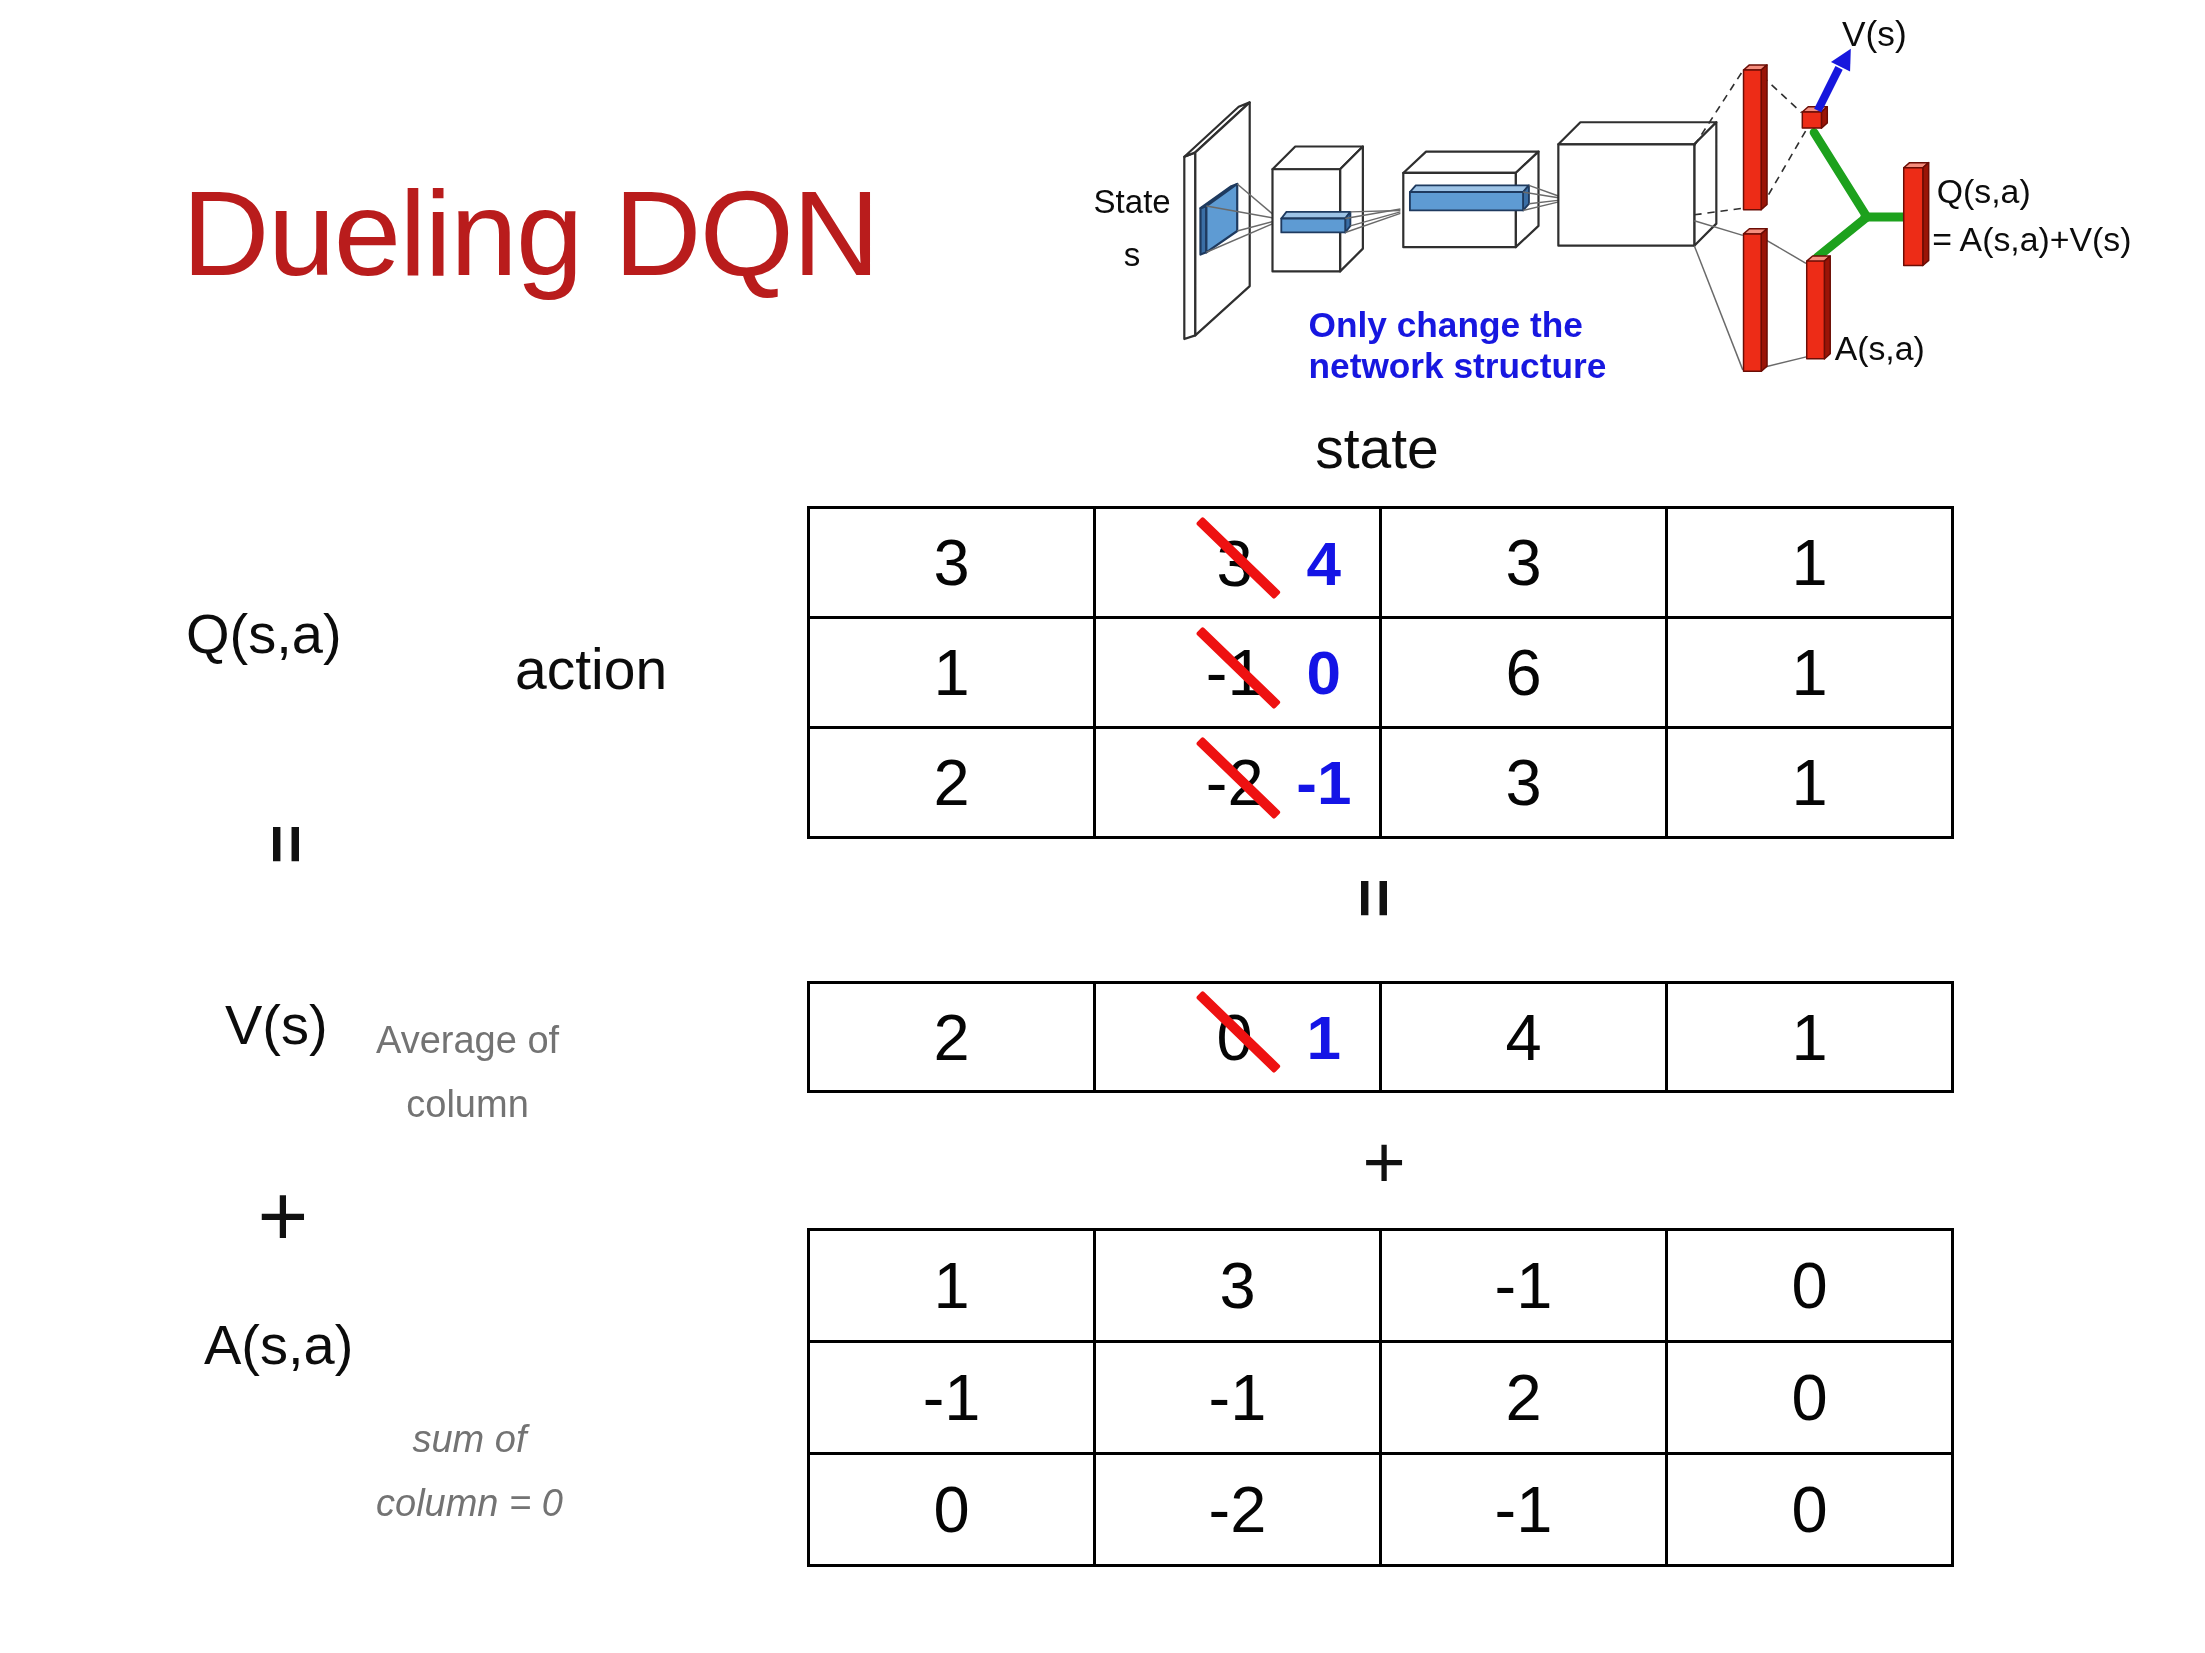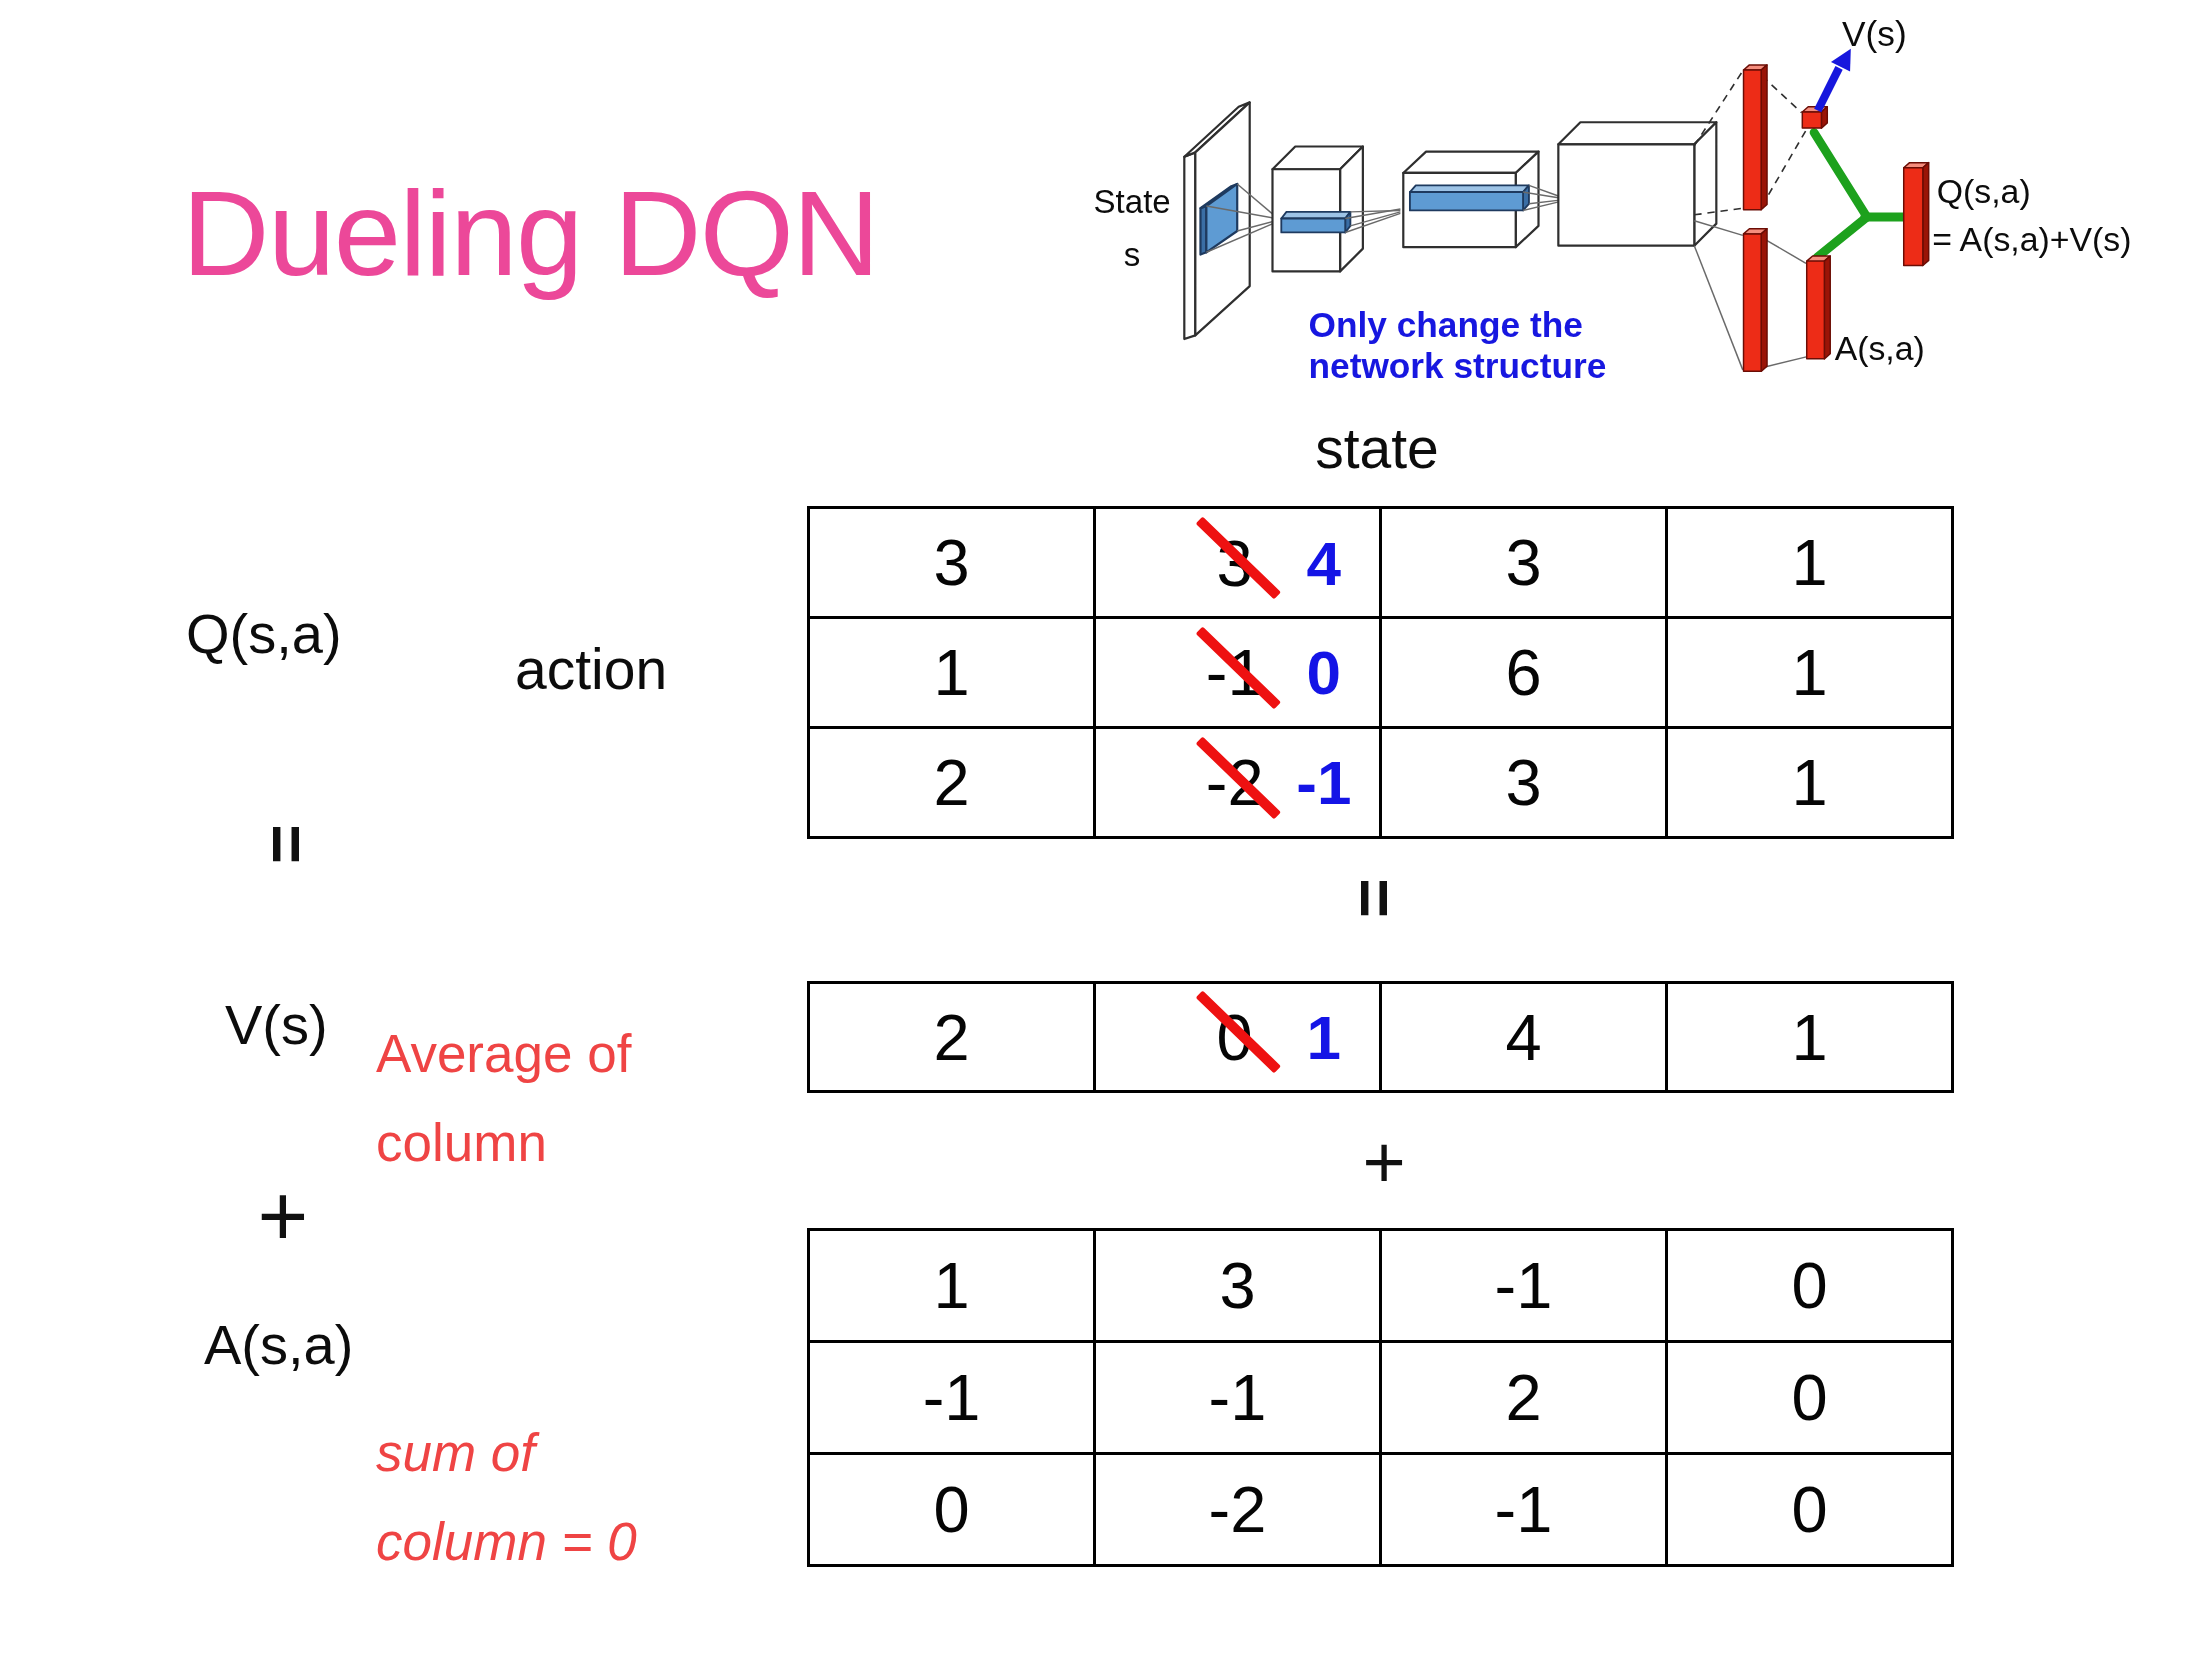--- a/index.html
+++ b/index.html
@@ -3,36 +3,36 @@
 <meta charset="utf-8">
 <style>
   html,body{margin:0;padding:0;background:#888;}
   .slide{
     position:relative;width:2205px;height:1654px;background:#ffffff;
     font-family:"Liberation Sans",sans-serif;color:#0c0c0c;overflow:hidden;
   }
   .abs{position:absolute;}
   .page-title{
     left:182px;top:173px;font-size:121px;font-weight:400;letter-spacing:-1.5px;
-    color:#ec4899;white-space:nowrap;line-height:1;
+    color:#b91c1c;white-space:nowrap;line-height:1;
   }
   .state-header{
     left:1377px;top:420px;transform:translateX(-50%);
     font-size:57px;line-height:1;white-space:nowrap;
   }
   .action-label{
     left:515px;top:641px;width:268px;text-align:left;
     font-size:57px;line-height:1;white-space:nowrap;
   }
   .side-label{font-size:56px;line-height:1;white-space:nowrap;}
   .q-label{left:186px;top:606px;}
   .v-label{left:225px;top:997px;}
   .a-label{left:204px;top:1317px;}
   .blue-note{
-    color:#ef4444;font-size:53px;line-height:1.68;white-space:pre-line;
+    color:#737373;font-size:38px;line-height:1.68;white-space:pre-line;text-align:center;
   }
   .avg-note{left:376px;top:1009px;}
   .sum-note{left:376px;top:1408px;font-style:italic;}
   .sym{
     transform:translate(-50%,-50%);line-height:1;color:#111;white-space:nowrap;
   }
   .sym.rot{transform:translate(-50%,-50%) rotate(90deg);}
   .eq-left {left:287px; top:844px;font-size:68px;font-weight:700;}
   .eq-mid  {left:1375px;top:898px;font-size:68px;font-weight:700;}
   .plus-left{left:283px; top:1215px;font-size:87px;font-weight:500;}

